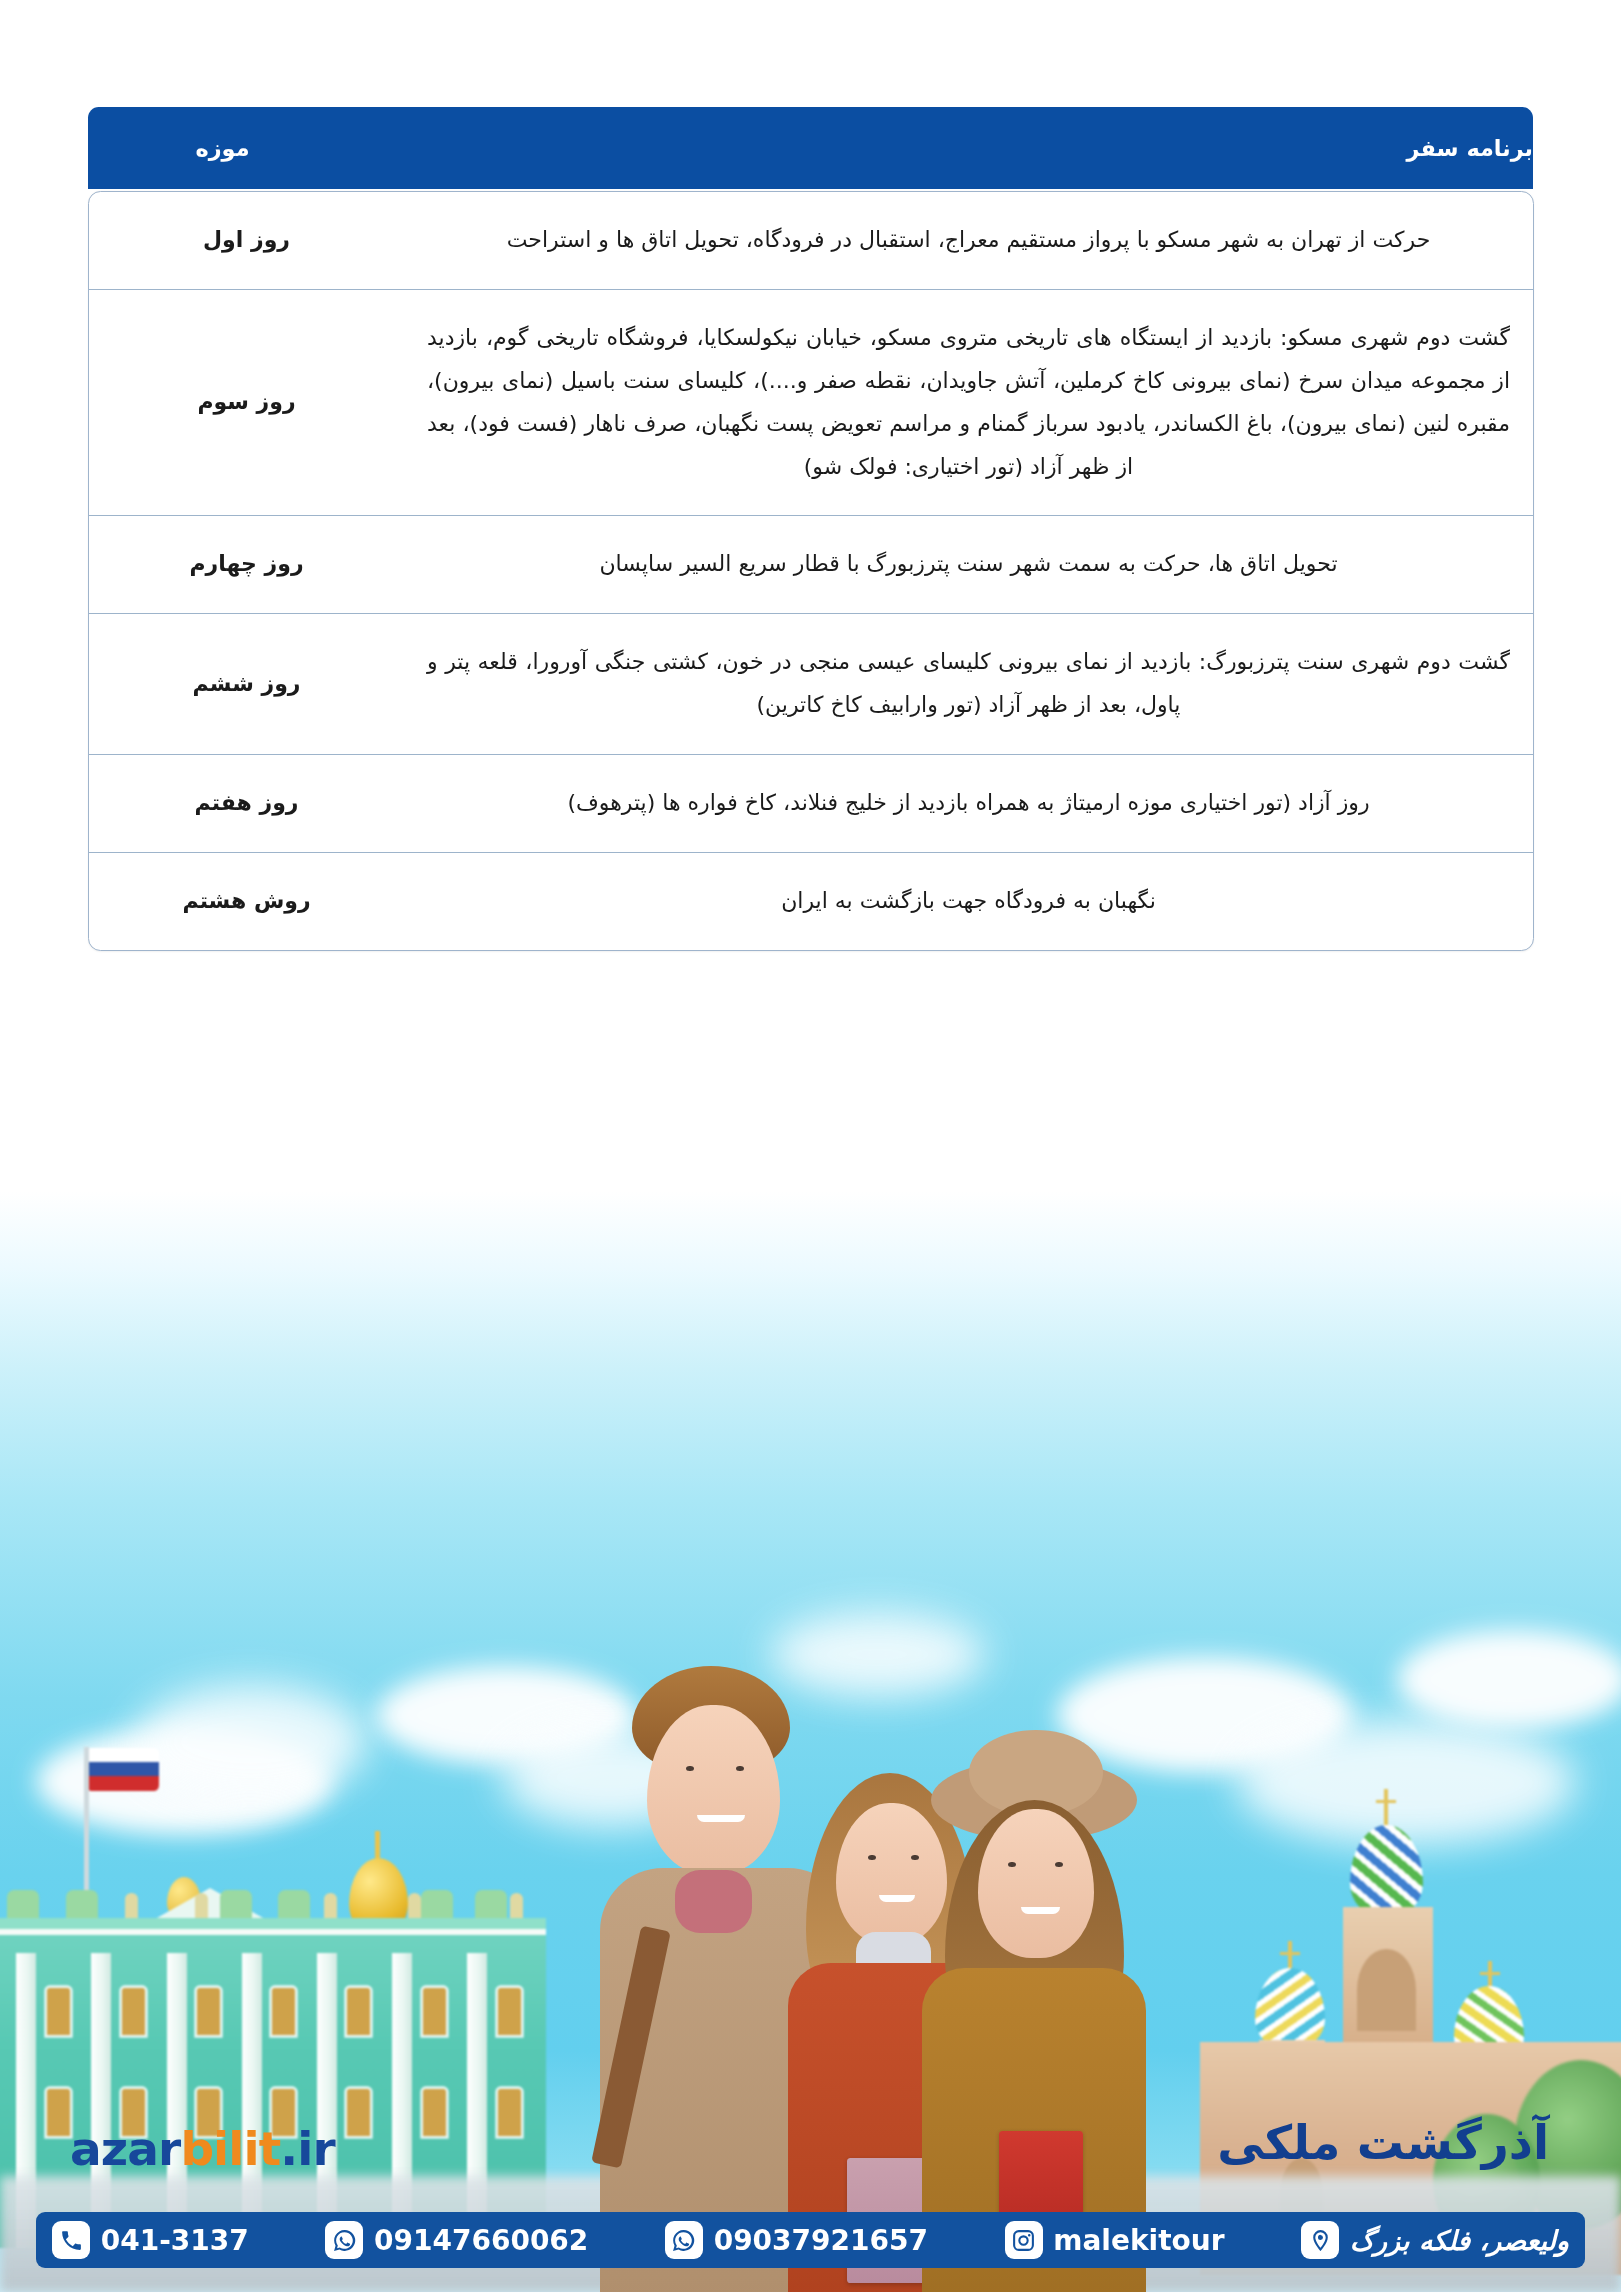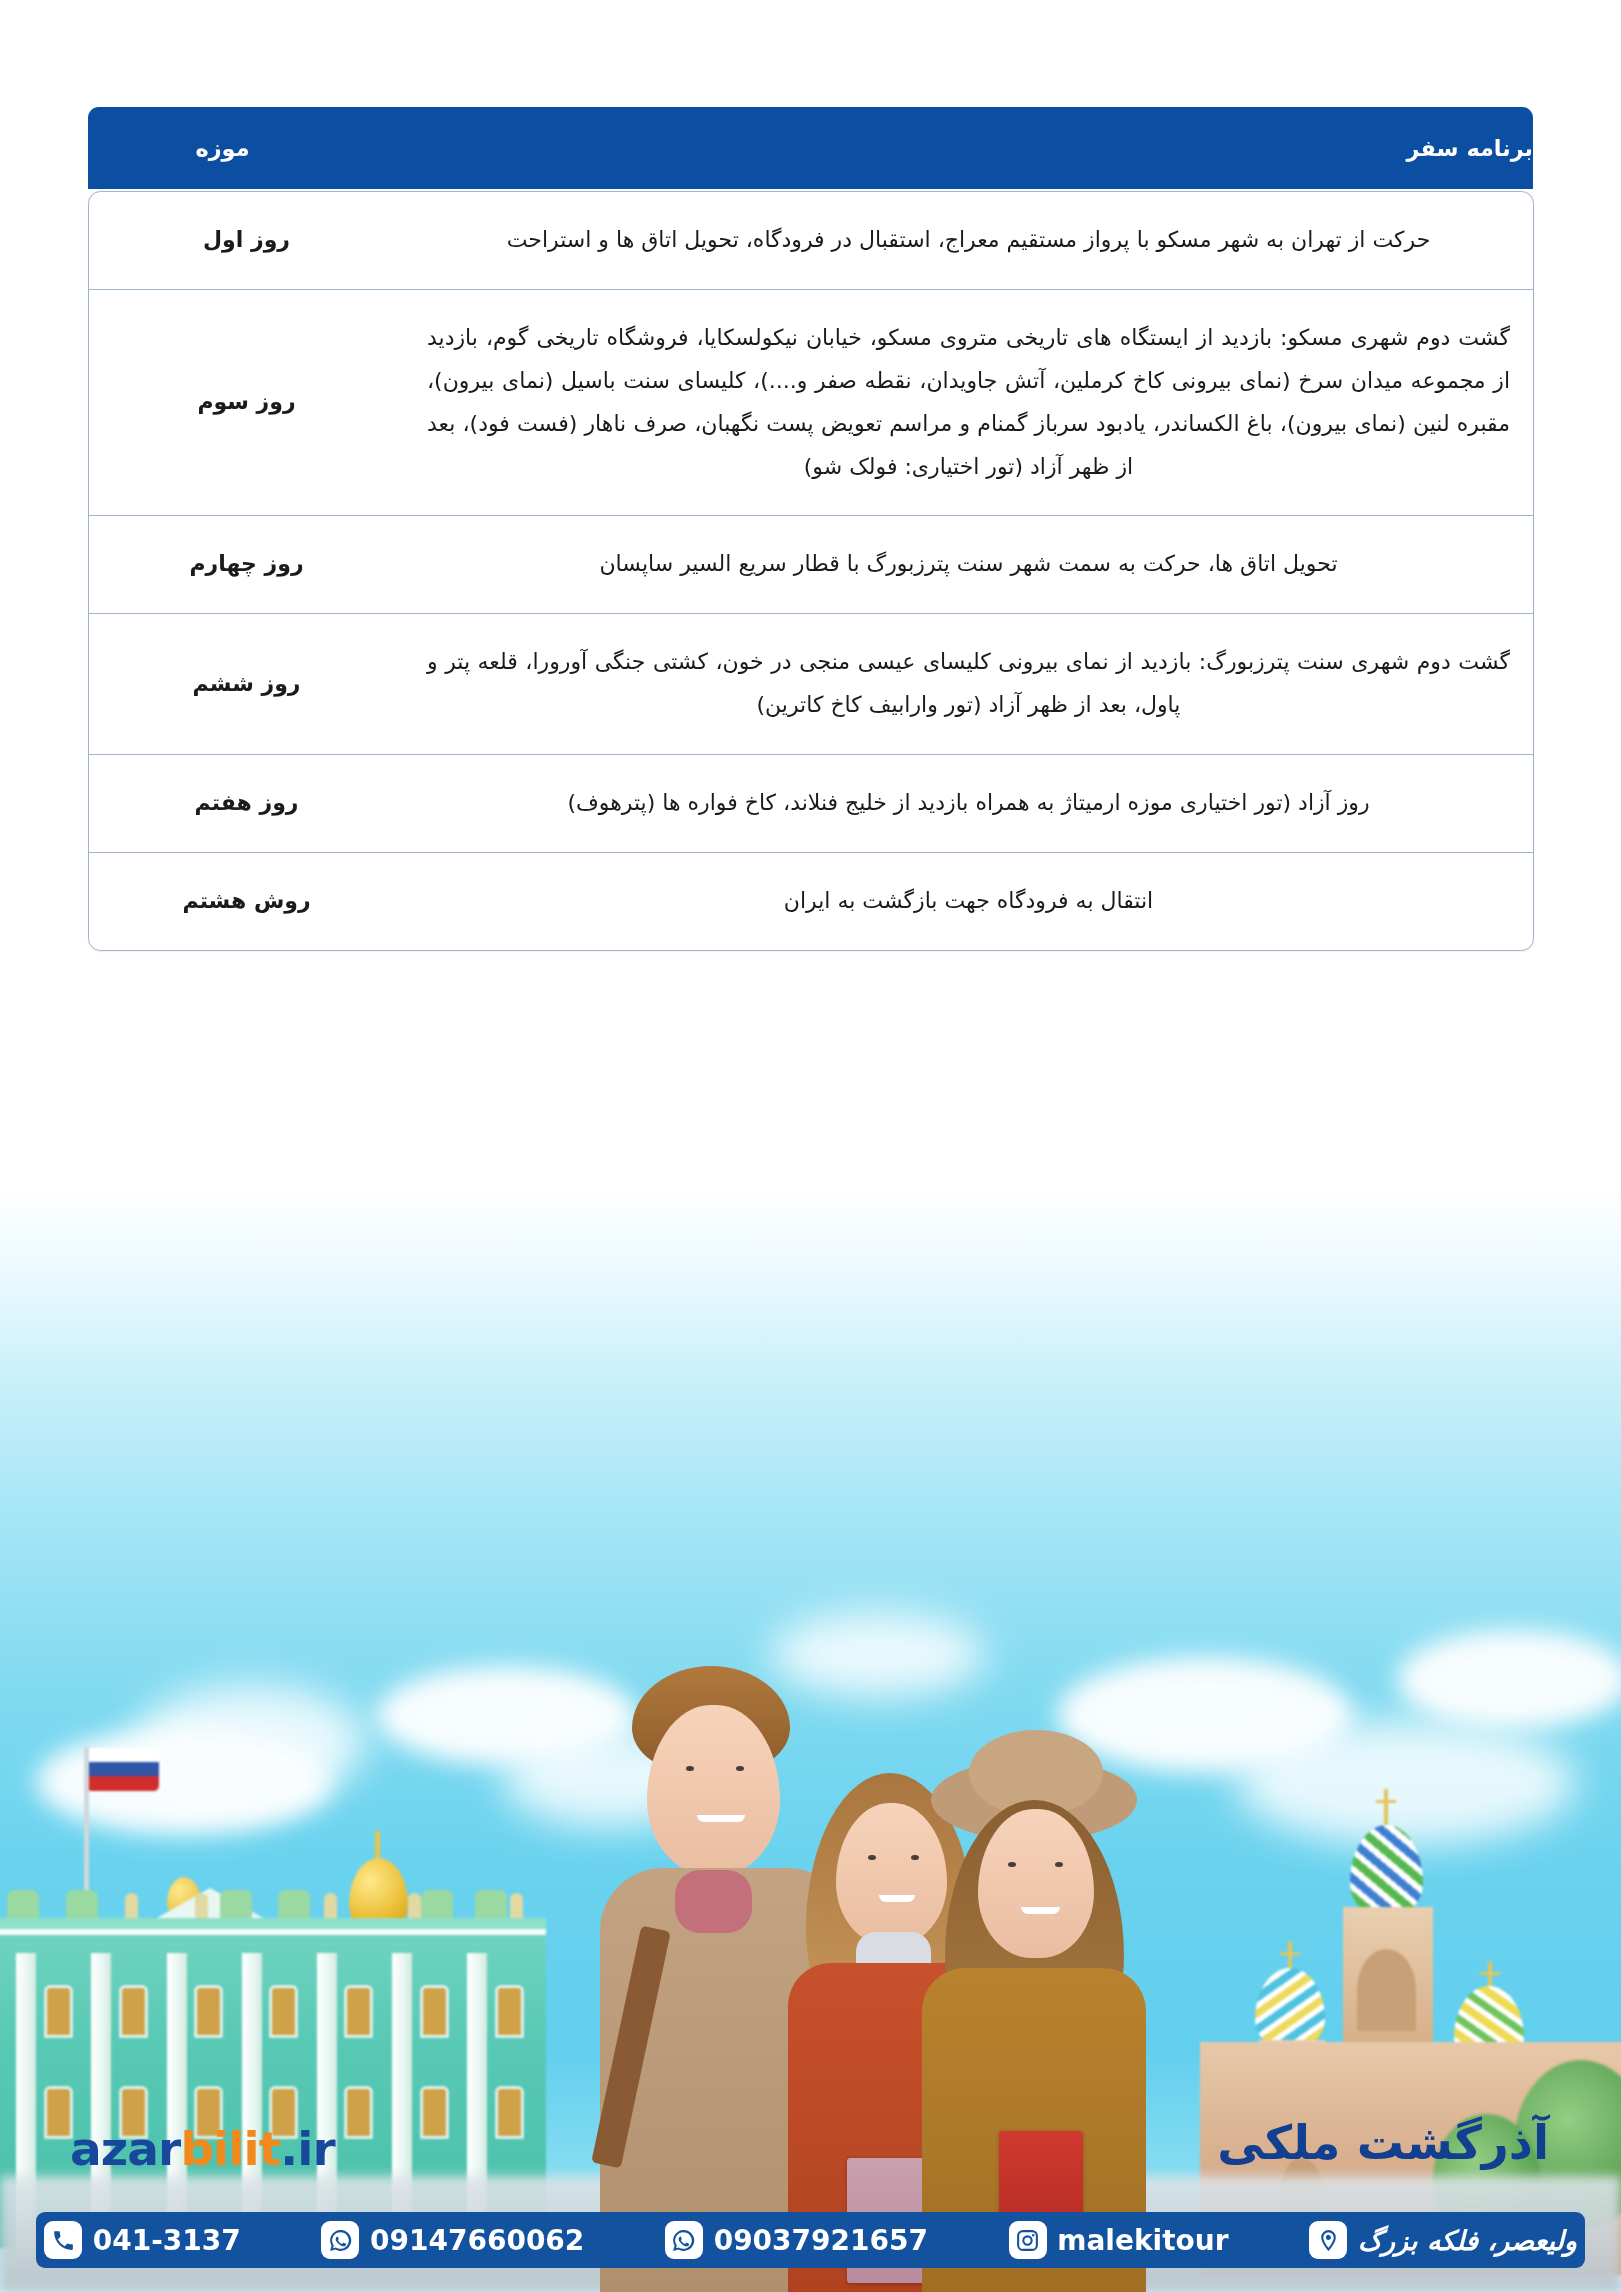--- a/index.html
+++ b/index.html
@@ -110,21 +110,21 @@
   .logo-left .a{color:#17489b;}
   .logo-left .b{color:#f08a1e;}
   .logo-left .c{color:#17489b;}
 
   .brand-right{position:absolute;right:72px;top:2115px;font-size:47px;font-weight:700;color:#123f8f;white-space:nowrap;}
 
   .contactbar{
     position:absolute;left:36px;right:36px;top:2212px;height:56px;
     background:#12529f;border-radius:9px;
     display:flex;align-items:center;justify-content:space-between;
-    padding:0 8px;box-sizing:border-box;direction:ltr;
+    padding:0 16px;box-sizing:border-box;direction:ltr;
   }
   .ci{display:flex;align-items:center;gap:10.7px;color:#ffffff;font-size:28px;font-weight:700;white-space:nowrap;}
   .ci .badge{
     width:38px;height:38px;border-radius:9px;background:#ffffff;
     display:flex;align-items:center;justify-content:center;flex:0 0 38px;
   }
   .ci .badge svg{width:25px;height:25px;fill:#12529f;}
   .ci.fa{direction:rtl;font-size:27px;font-style:italic;}
 </style>
 </head>
@@ -272,21 +272,21 @@
           </tr>
           <tr>
             <td class="c-plan">گشت دوم شهری سنت پترزبورگ: بازدید از نمای بیرونی کلیسای عیسی منجی در خون، کشتی جنگی آورورا، قلعه پتر و پاول، بعد از ظهر آزاد (تور وارابیف کاخ کاترین)</td>
             <td class="c-time">روز ششم</td>
           </tr>
           <tr>
             <td class="c-plan">روز آزاد (تور اختیاری موزه ارمیتاژ به همراه بازدید از خلیج فنلاند، کاخ فواره ها (پترهوف)</td>
             <td class="c-time">روز هفتم</td>
           </tr>
           <tr>
-            <td class="c-plan">انتقال به فرودگاه جهت بازگشت به ایران</td>
+            <td class="c-plan">نگهبان به فرودگاه جهت بازگشت به ایران</td>
             <td class="c-time">روش هشتم</td>
           </tr>
         </tbody>
     </table>
   </div>
 
   <div class="logo-left">
     <span class="a">azar</span><span class="b">bilit</span><span class="c">.ir</span>
   </div>
 

